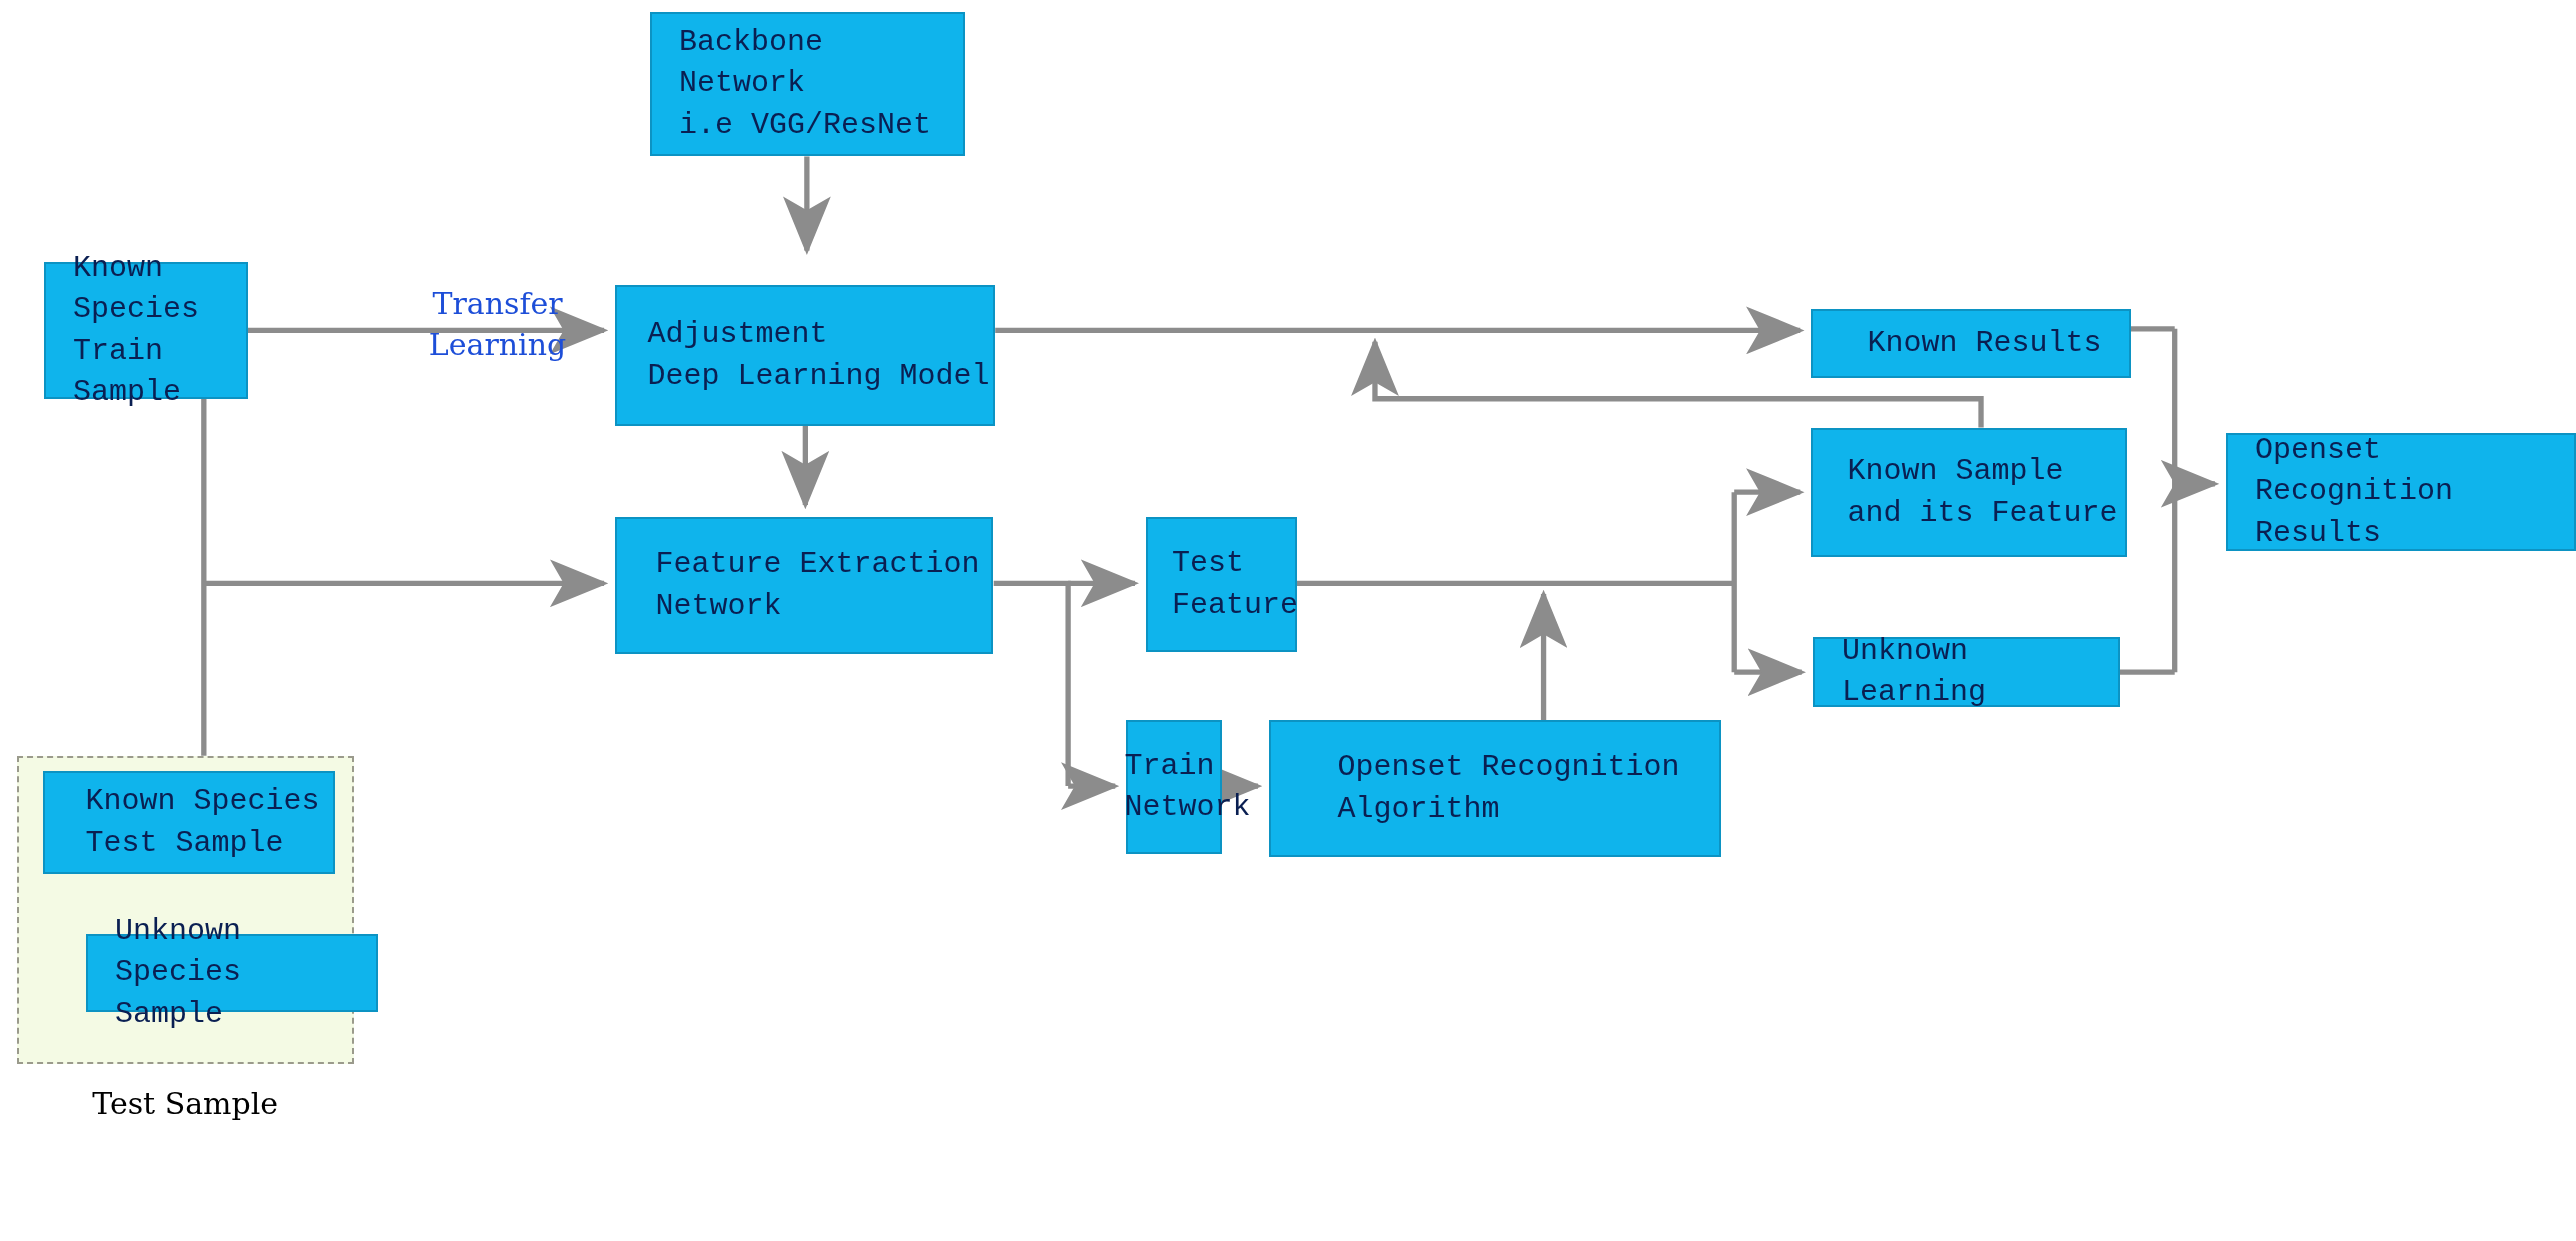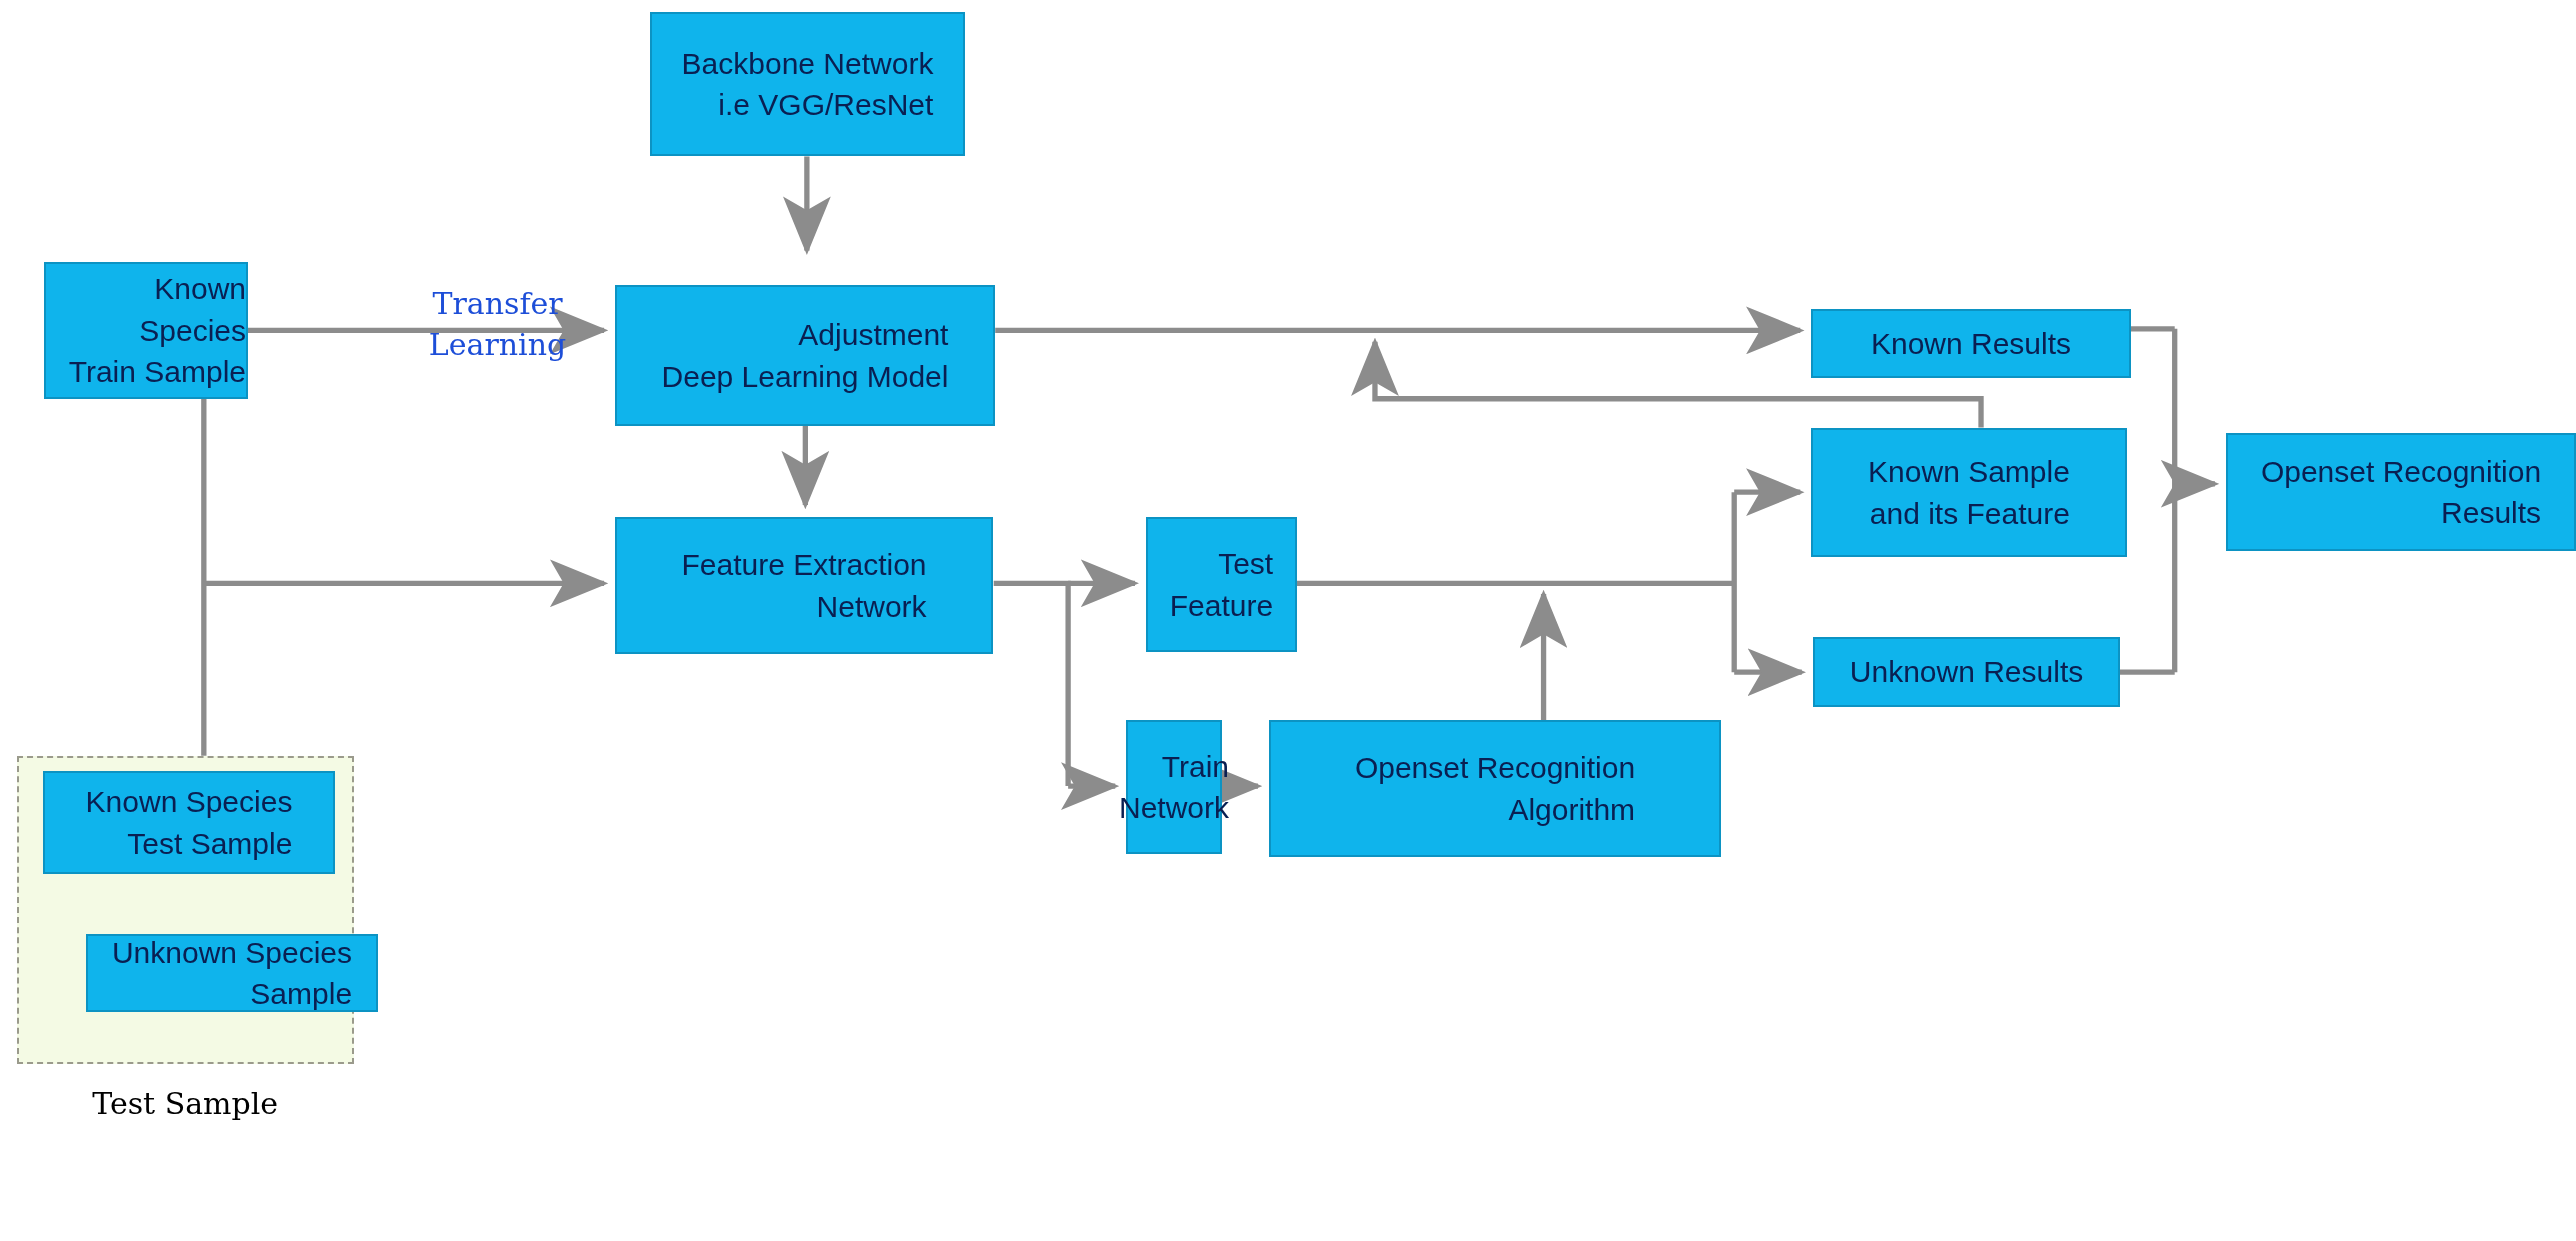--- a/index.html
+++ b/index.html
@@ -27,25 +27,26 @@
   }
   .node {
     position: absolute;
     box-sizing: border-box;
     background: #0FB4EC;
     border: 2.3px solid #0C93C3;
     color: #0A1F52;
     display: flex;
     align-items: center;
     justify-content: center;
-    text-align: right;
+    text-align: left;
     line-height: 1.38;
     font-size: 30px;
-    font-family: Liberation Sans, sans-serif;
+    font-family: Liberation Mono, monospace;
     white-space: pre-line;
+    padding-left: 27px;
   }
   .group-box {
     position: absolute;
     box-sizing: border-box;
     background: #F4FAE4;
     border: 2.3px dashed #9A9A8C;
   }
   .edge-label {
     position: absolute;
     color: #1d4ed8;
@@ -136,21 +137,21 @@
 
   <div class="node" style="left:615px; top:517px; width:378px; height:137px;">Feature Extraction
 Network</div>
 
   <div class="node" style="left:1811px; top:428px; width:316px; height:129px;">Known Sample
 and its Feature</div>
 
   <div class="node" style="left:1146px; top:517px; width:151px; height:135px;">Test
 Feature</div>
 
-  <div class="node" style="left:1813px; top:637px; width:307px; height:70px;">Unknown Results</div>
+  <div class="node" style="left:1813px; top:637px; width:307px; height:70px;">Unknown Learning</div>
 
   <div class="node" style="left:1126px; top:720px; width:96px; height:134px;">Train
 Network</div>
 
   <div class="node" style="left:1269px; top:720px; width:452px; height:137px;">Openset Recognition
 Algorithm</div>
 
   <div class="node" style="left:43px; top:771px; width:292px; height:103px;">Known Species
 Test Sample</div>
 

